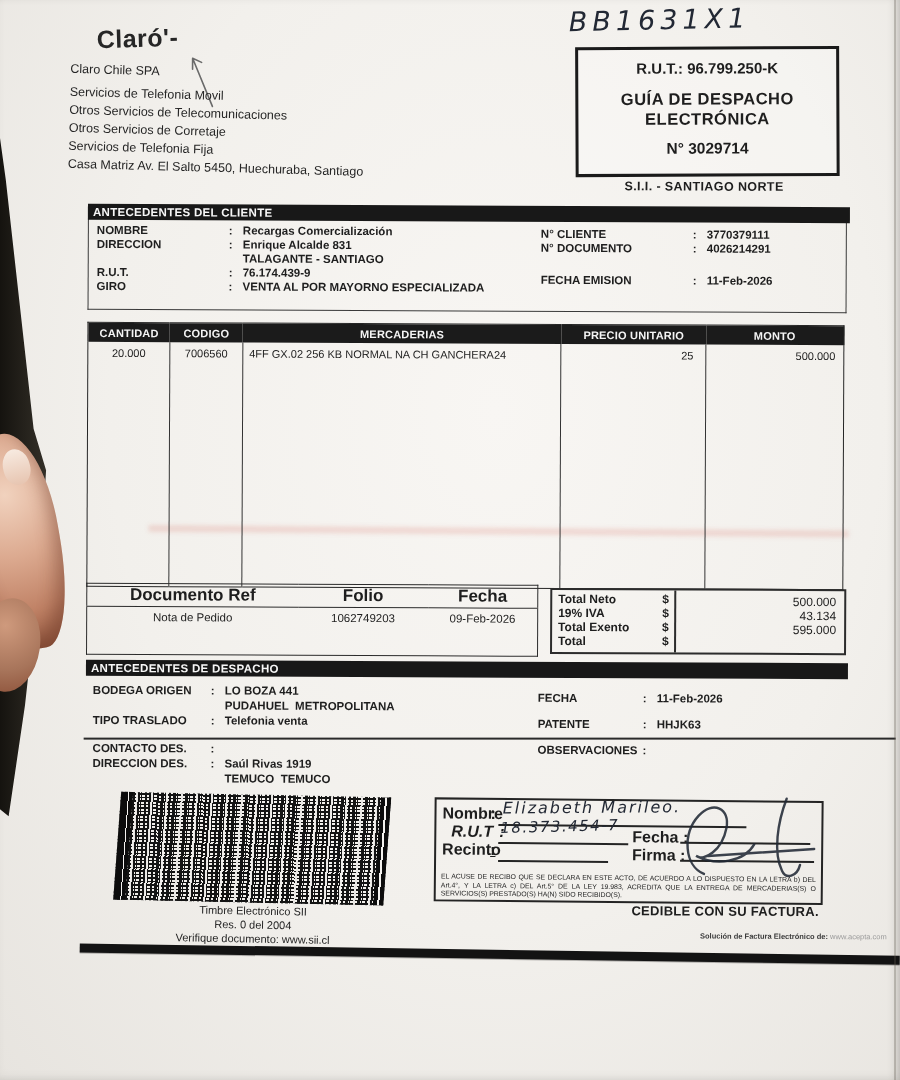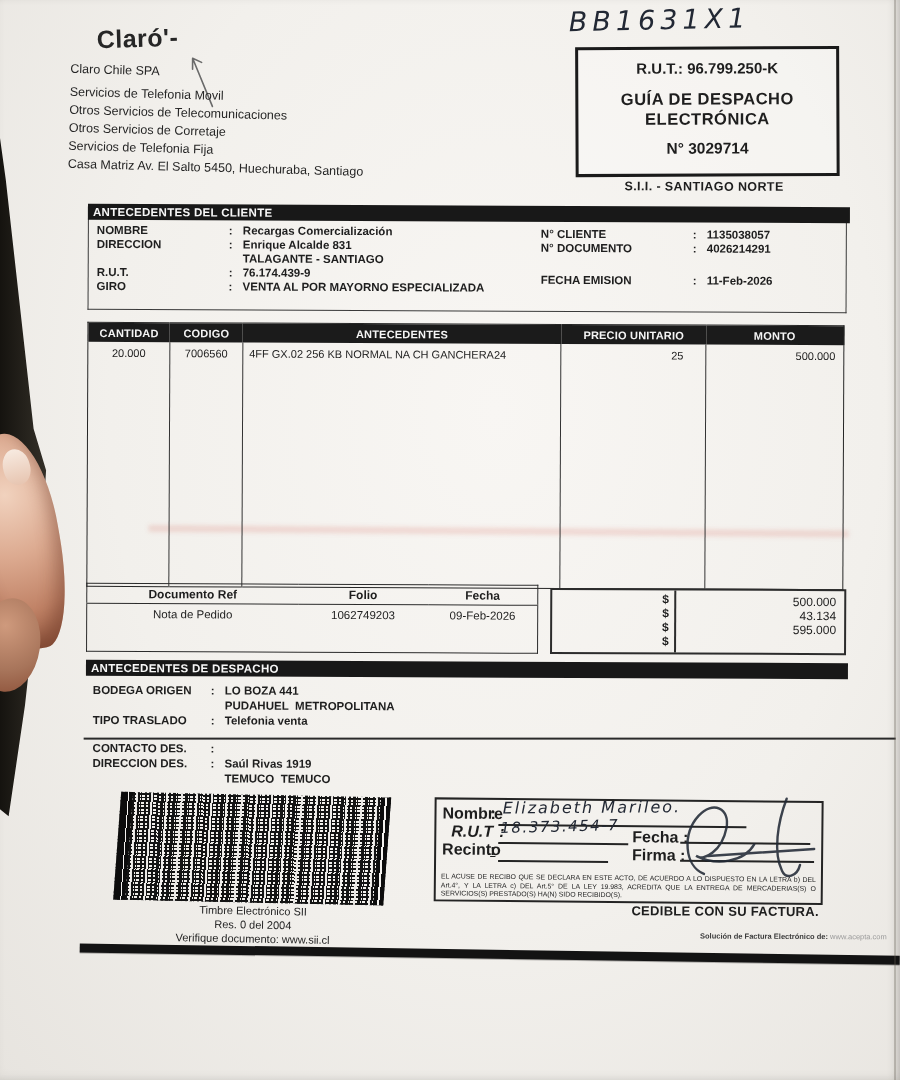--- a/index.html
+++ b/index.html
@@ -57,26 +57,26 @@
 
   
   table{border-collapse:collapse;}
   .items{position:absolute;left:88px;top:322px;width:757px;z-index:6;border:1.5px solid #262626;}
   .items th{background:#1b1b1b;color:#f5f5f5;font-size:11px;height:17px;font-weight:700;letter-spacing:.2px;}
   .items td{height:238px;vertical-align:top;padding-top:5px;font-size:11px;border-left:1px solid #333;}
   .items td:first-child{border-left:none;}
   .c{text-align:center;}
   .r{text-align:right;}
   .items .desc{padding-left:6px;}
-  .items .precio{padding-right:22px;}
+  .items .precio{padding-right:12px;}
   .items .monto{padding-right:8px;}
 
   
   .ref{position:absolute;left:88px;top:583px;width:452px;z-index:6;border:1.5px solid #2c2c2c;}
-  .ref th{font-size:12px;border-bottom:1.5px solid #2c2c2c;height:17px;margin-top:40px;}
+  .ref th{font-size:17px;border-bottom:1.5px solid #2c2c2c;height:17px;margin-top:40px;}
   .ref td{font-size:11.5px;height:42px;vertical-align:top;padding-top:4px;text-align:center;}
 
   
   .totals{left:552px;top:586px;width:292px;height:62px;border:2px solid #2c2c2c;z-index:6;font-size:12px;}
   .totals .labels{position:absolute;left:6px;top:2px;line-height:14px;font-weight:700;}
   .totals .curs{position:absolute;left:110px;top:2px;line-height:14px;font-weight:700;}
   .totals .divider{position:absolute;left:122px;top:0;width:2px;height:100%;background:#2c2c2c;}
   .totals .vals{position:absolute;right:8px;top:4px;line-height:14px;text-align:right;}
 
   
@@ -165,39 +165,39 @@
     <div class="abs client-bar sec-bar">ANTECEDENTES DEL CLIENTE</div>
     <div class="abs client-box">
       <div class="kv-col client-left">
         <div><span class="kl">NOMBRE</span><span class="ks">:</span><span>Recargas Comercialización</span></div>
         <div><span class="kl">DIRECCION</span><span class="ks">:</span><span>Enrique Alcalde 831</span></div>
         <div><span class="kl"></span><span class="ks"></span><span>TALAGANTE -  SANTIAGO</span></div>
         <div><span class="kl">R.U.T.</span><span class="ks">:</span><span>76.174.439-9</span></div>
         <div><span class="kl">GIRO</span><span class="ks">:</span><span>VENTA AL POR MAYORNO ESPECIALIZADA</span></div>
       </div>
       <div class="kv-col client-right">
-        <div><span class="kl">N° CLIENTE</span><span class="ks">:</span><span>1135038057</span></div>
+        <div><span class="kl">N° CLIENTE</span><span class="ks">:</span><span>3770379111</span></div>
         <div><span class="kl">N° DOCUMENTO</span><span class="ks">:</span><span>4026214291</span></div>
         <div class="row-gap"><span class="kl">FECHA EMISION</span><span class="ks">:</span><span>11-Feb-2026</span></div>
       </div>
     </div>
 
     <table class="items">
       <colgroup>
           <col style="width:82px">
           <col style="width:73px">
           <col style="width:319px">
           <col style="width:145px">
           <col style="width:138px">
         </colgroup>
       <thead>
         <tr>
           <th>CANTIDAD</th>
           <th>CODIGO</th>
-          <th>ANTECEDENTES</th>
+          <th>MERCADERIAS</th>
           <th>PRECIO UNITARIO</th>
           <th>MONTO</th>
         </tr>
       </thead>
       <tbody>
         <tr>
           <td class="c">20.000</td>
           <td class="c">7006560</td>
           <td class="desc">4FF GX.02 256 KB NORMAL NA CH GANCHERA24</td>
           <td class="r precio">25</td>
@@ -223,20 +223,26 @@
       <tbody>
         <tr>
           <td>Nota de Pedido</td>
           <td>1062749203</td>
           <td>09-Feb-2026</td>
         </tr>
       </tbody>
     </table>
 
     <div class="abs totals">
+      <div class="labels">
+        <div>Total Neto</div>
+        <div>19% IVA</div>
+        <div>Total Exento</div>
+        <div>Total</div>
+      </div>
       <div class="curs">
         <div>$</div>
         <div>$</div>
         <div>$</div>
         <div>$</div>
       </div>
       <div class="divider"></div>
       <div class="vals">
         <div>500.000</div>
         <div>43.134</div>
@@ -249,20 +255,25 @@
     <div class="kv-col disp-left">
       <div><span class="kl">BODEGA ORIGEN</span><span class="ks">:</span><span>LO BOZA 441</span></div>
       <div><span class="kl"></span><span class="ks"></span><span>PUDAHUEL&nbsp;&nbsp;METROPOLITANA</span></div>
       <div><span class="kl">TIPO TRASLADO</span><span class="ks">:</span><span>Telefonia venta</span></div>
     </div>
     <div class="abs disp-sep"></div>
     <div class="kv-col disp-left2">
       <div><span class="kl">CONTACTO DES.</span><span class="ks">:</span><span></span></div>
       <div><span class="kl">DIRECCION DES.</span><span class="ks">:</span><span>Saúl Rivas 1919</span></div>
       <div><span class="kl"></span><span class="ks"></span><span>TEMUCO&nbsp;&nbsp;TEMUCO</span></div>
+    </div>
+    <div class="kv-col disp-right">
+      <div><span class="kl">FECHA</span><span class="ks">:</span><span>11-Feb-2026</span></div>
+      <div><span class="kl">PATENTE</span><span class="ks">:</span><span>HHJK63</span></div>
+      <div><span class="kl">OBSERVACIONES</span><span class="ks">:</span><span></span></div>
     </div>
 
     <div class="abs barcode"></div>
     <div class="abs stamp-text">
       <div>Timbre Electrónico SII</div>
       <div>Res. 0 del 2004</div>
       <div>Verifique documento: www.sii.cl</div>
     </div>
 
     <div class="abs receipt">

